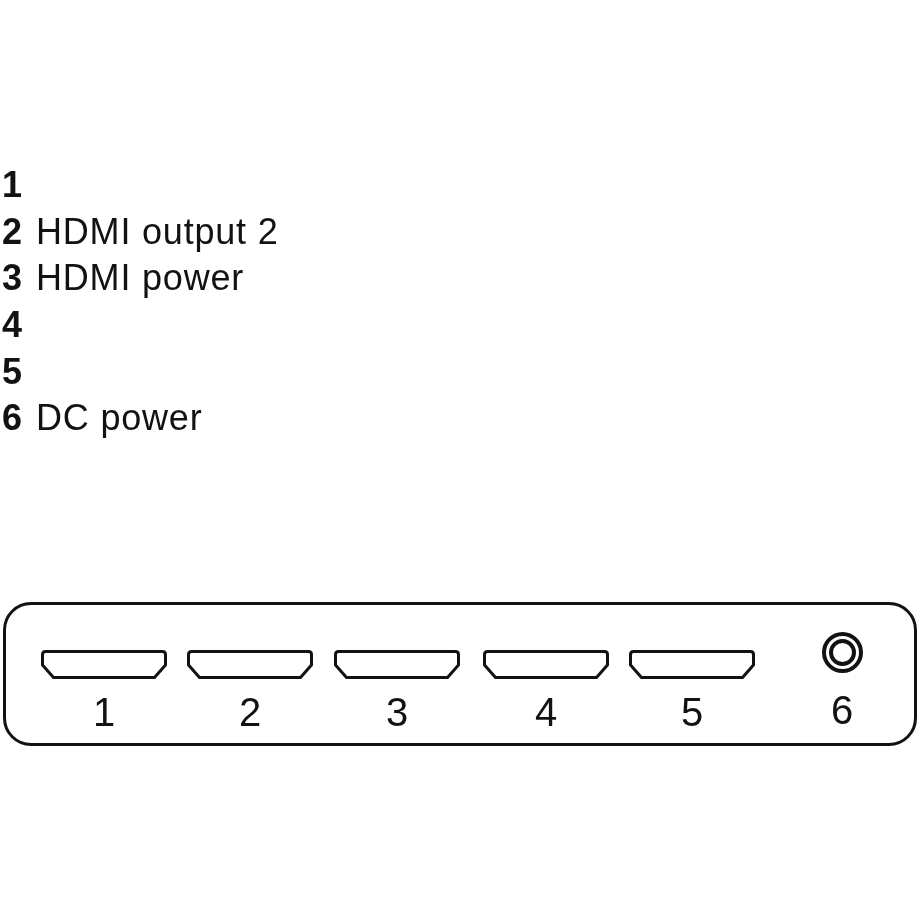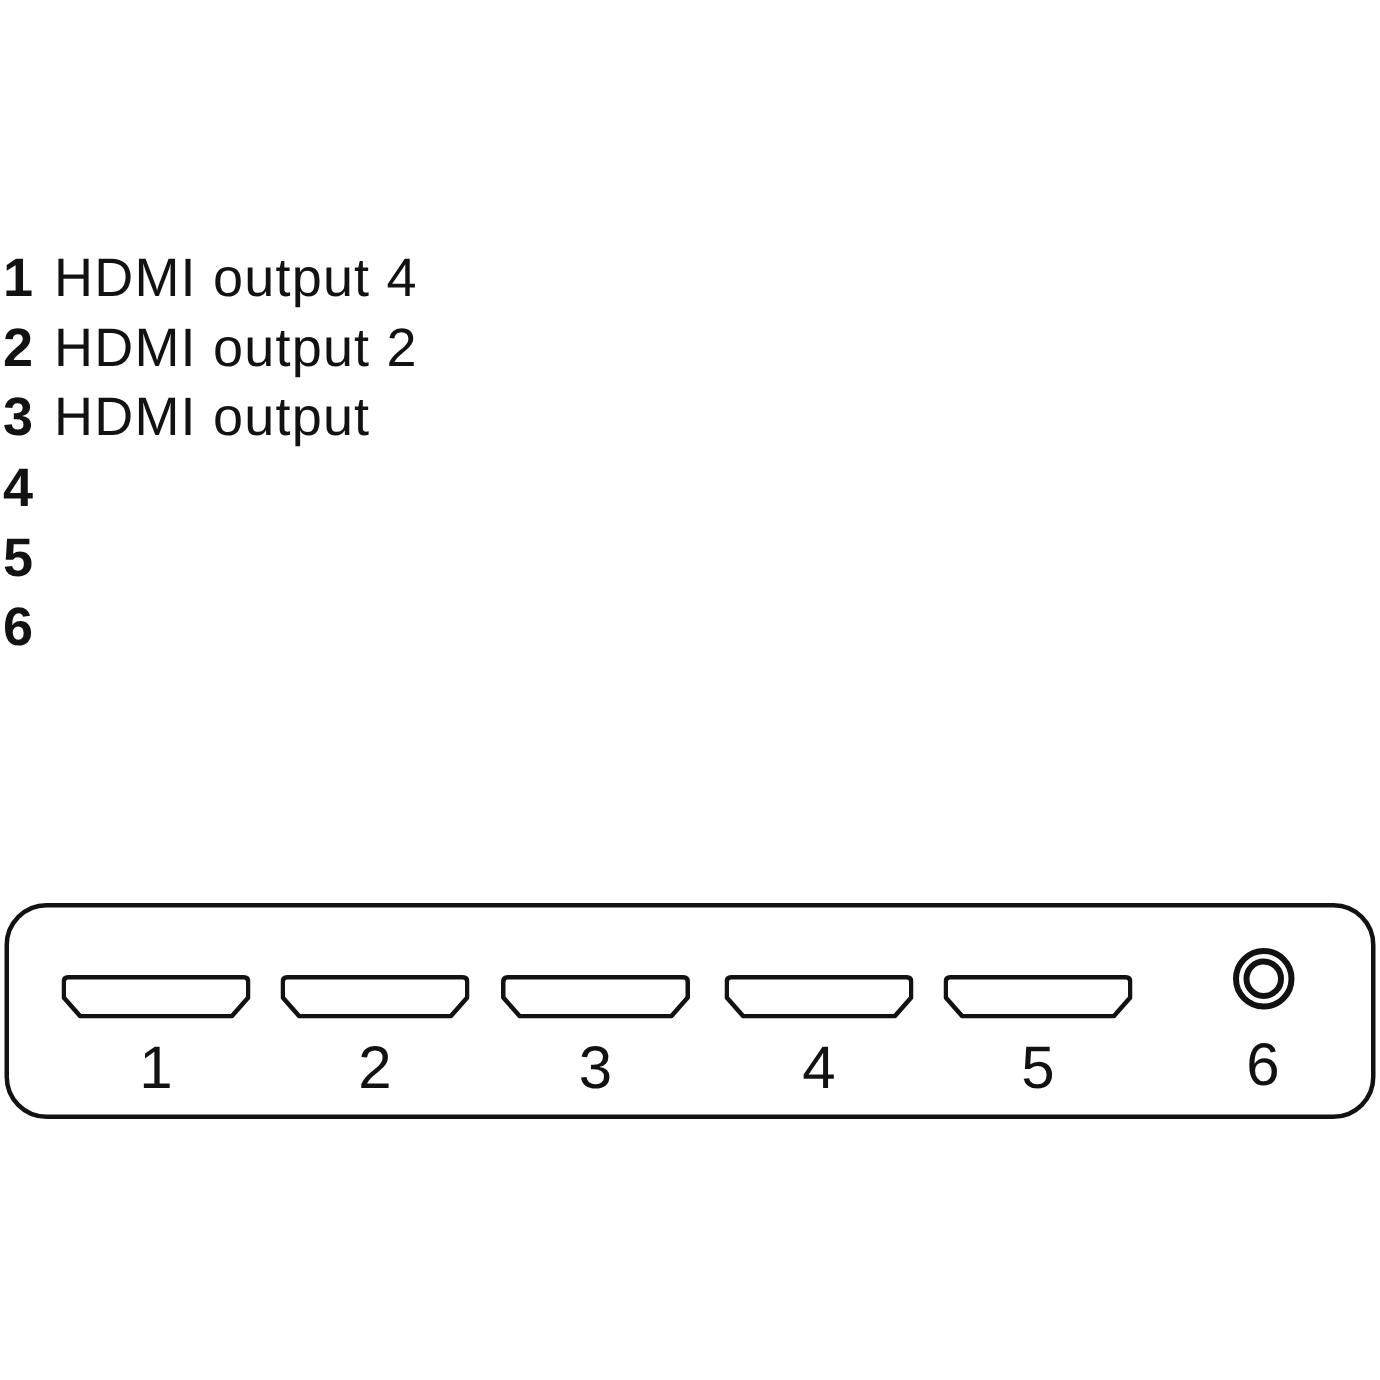--- a/index.html
+++ b/index.html
@@ -110,38 +110,38 @@
   }
 </style>
 </head>
 <body>
 
 <div class="canvas">
 
   <ul class="legend">
     <li class="legend-row">
       <span class="legend-num">1</span>
-      <span class="legend-label">HDMI output 4</span>
     </li>
     <li class="legend-row">
       <span class="legend-num">2</span>
       <span class="legend-label">HDMI output 2</span>
     </li>
     <li class="legend-row">
       <span class="legend-num">3</span>
-      <span class="legend-label">HDMI output</span>
+      <span class="legend-label">HDMI power</span>
     </li>
     <li class="legend-row">
       <span class="legend-num">4</span>
     </li>
     <li class="legend-row">
       <span class="legend-num">5</span>
     </li>
     <li class="legend-row">
       <span class="legend-num">6</span>
+      <span class="legend-label">DC power</span>
     </li>
   </ul>
 
   <div class="panel">
 
     <div class="port-group p1">
       <svg class="hdmi-svg" viewBox="0 0 126 29" xmlns="http://www.w3.org/2000/svg">
         <path d="M4.5 1.5 H121.5 Q124.5 1.5 124.5 4.5 V15 L113.5 27.5 H12.5 L1.5 15 V4.5 Q1.5 1.5 4.5 1.5 Z" fill="#ffffff" stroke="#121212" stroke-width="3" stroke-linejoin="round"></path>
       </svg>
       <div class="port-num">1</div>

